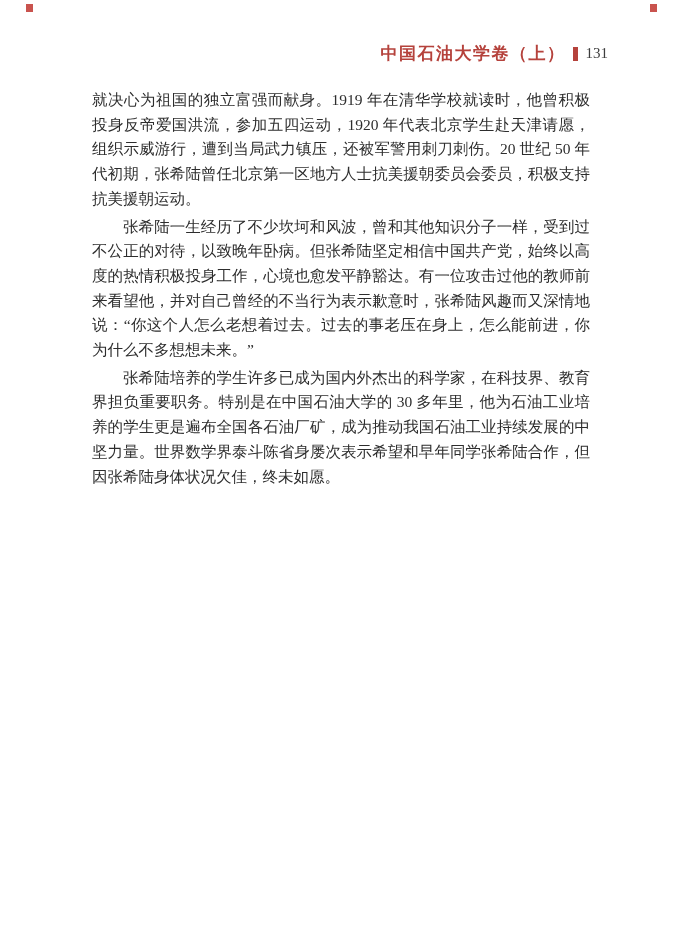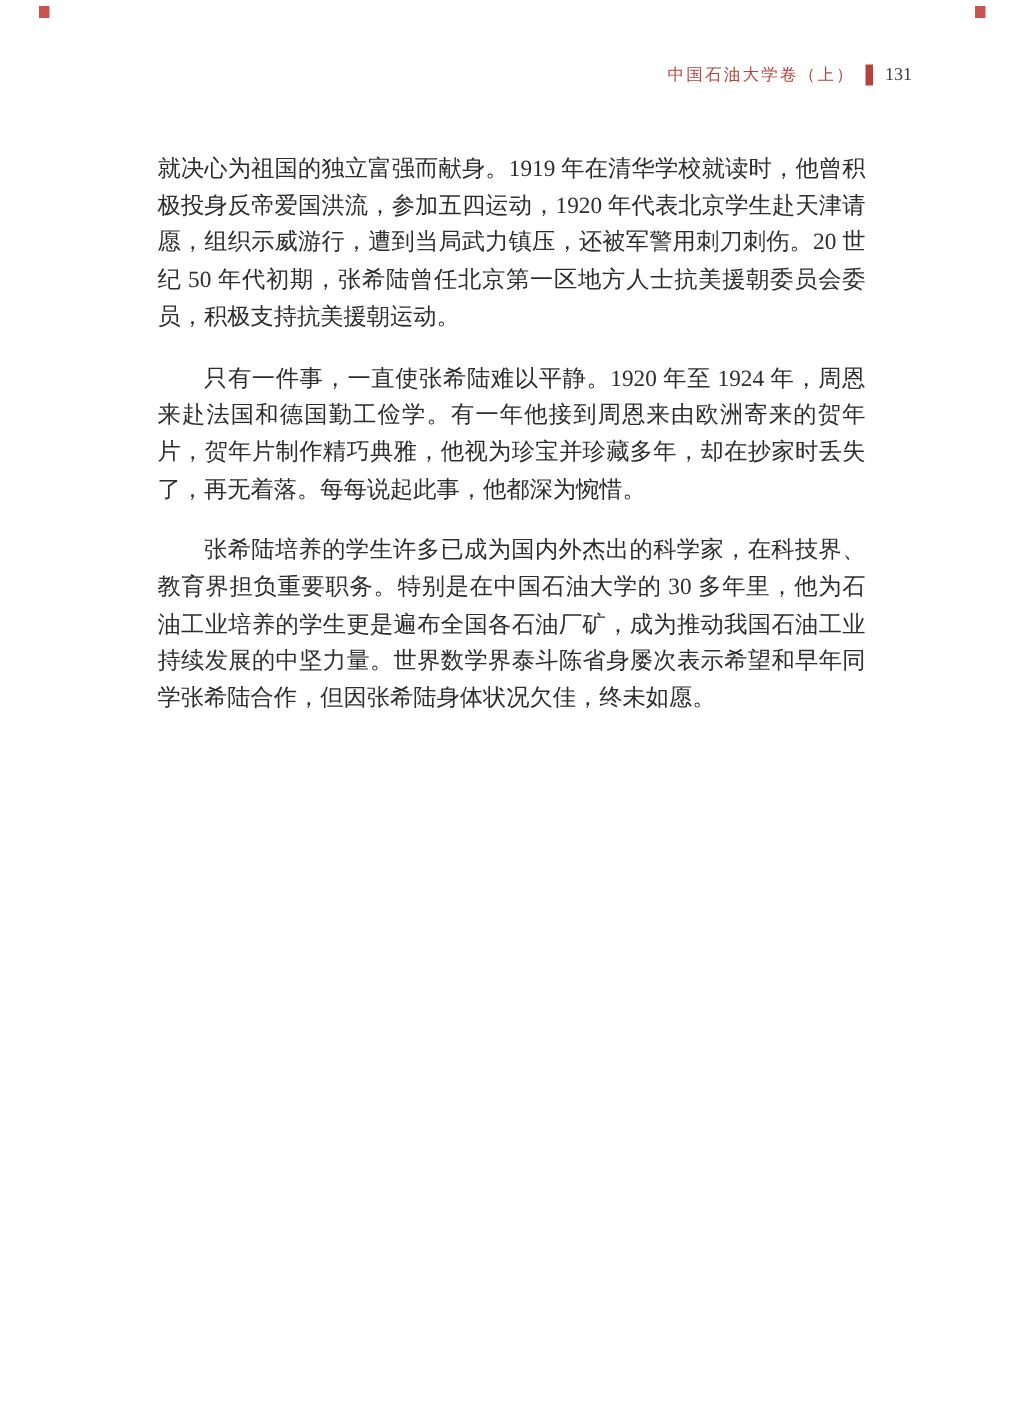--- a/index.html
+++ b/index.html
@@ -28,62 +28,62 @@
   .running-head {
     position: absolute;
     top: 42px;
     right: 72px;
     display: flex;
     align-items: center;
     white-space: nowrap;
   }
   .volume-title {
     color: #b5423c;
-    font-size: 11px;
+    font-size: 17px;
     letter-spacing: 1.5px;
-    font-weight: normal;
+    font-weight: bold;
   }
   .divider-bar {
     display: inline-block;
     width: 5px;
     height: 14px;
     background: #c04540;
     margin: 0 8px 0 7px;
   }
   .page-number {
     color: #3d3d3d;
-    font-size: 12px;
+    font-size: 15px;
   }
   .body-text {
     position: absolute;
     left: 89px;
     top: 85px;
     width: 504px;
     color: #2d2d2d;
     font-size: 15.5px;
     line-height: 24.7px;
     text-align: justify;
     text-justify: inter-ideograph;
   }
-  .para { margin: 16px; padding: 0; }
+  .para { margin: 3px; padding: 0; }
   .para.indent { text-indent: 2em; }
 </style>
 </head>
 <body>
 
 <div class="page">
 
   <div class="corner-mark left"></div>
   <div class="corner-mark right"></div>
 
   <header class="running-head">
     <span class="volume-title" style="color: rgb(181, 66, 60);">中国石油大学卷（上）</span>
     <span class="divider-bar" style="background: rgb(181, 66, 60);"></span>
     <span class="page-number" style="color: rgb(61, 61, 61);">131</span>
   </header>
 
   <main class="body-text" id="paragraphs" style="color: rgb(45, 45, 45);">
       <p class="para">就决心为祖国的独立富强而献身。1919 年在清华学校就读时，他曾积极投身反帝爱国洪流，参加五四运动，1920 年代表北京学生赴天津请愿，组织示威游行，遭到当局武力镇压，还被军警用刺刀刺伤。20 世纪 50 年代初期，张希陆曾任北京第一区地方人士抗美援朝委员会委员，积极支持抗美援朝运动。</p>
-      <p class="para indent">只有一件事，一直使张希陆难以平静。1920 年至 1924 年，周恩来赴法国和德国勤工俭学。有一年他接到周恩来由欧洲寄来的贺年片，贺年片制作精巧典雅，他视为珍宝并珍藏多年，却在抄家时丢失了，再无着落。每每说起此事，他都深为惋惜。</p>
+      <p class="para indent">张希陆一生经历了不少坎坷和风波，曾和其他知识分子一样，受到过不公正的对待，以致晚年卧病。但张希陆坚定相信中国共产党，始终以高度的热情积极投身工作，心境也愈发平静豁达。有一位攻击过他的教师前来看望他，并对自己曾经的不当行为表示歉意时，张希陆风趣而又深情地说：“你这个人怎么老想着过去。过去的事老压在身上，怎么能前进，你为什么不多想想未来。”</p>
       <p class="para indent">张希陆培养的学生许多已成为国内外杰出的科学家，在科技界、教育界担负重要职务。特别是在中国石油大学的 30 多年里，他为石油工业培养的学生更是遍布全国各石油厂矿，成为推动我国石油工业持续发展的中坚力量。世界数学界泰斗陈省身屡次表示希望和早年同学张希陆合作，但因张希陆身体状况欠佳，终未如愿。</p>
     </main>
 
 </div>
 
 </body></html>

